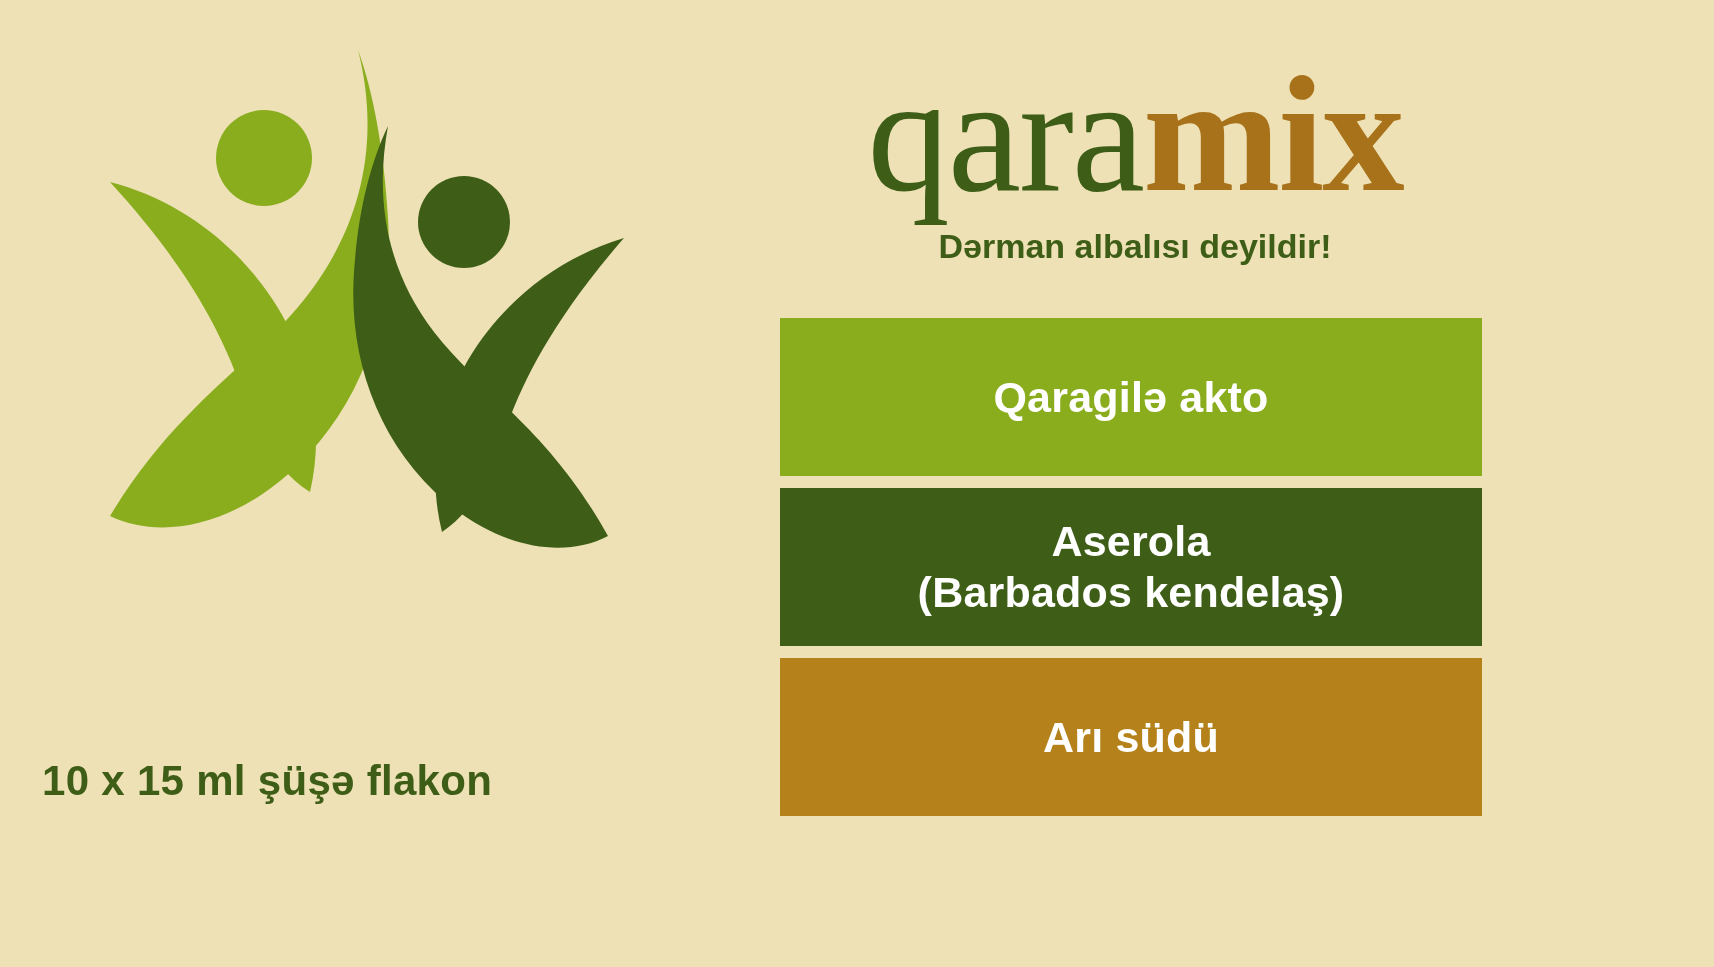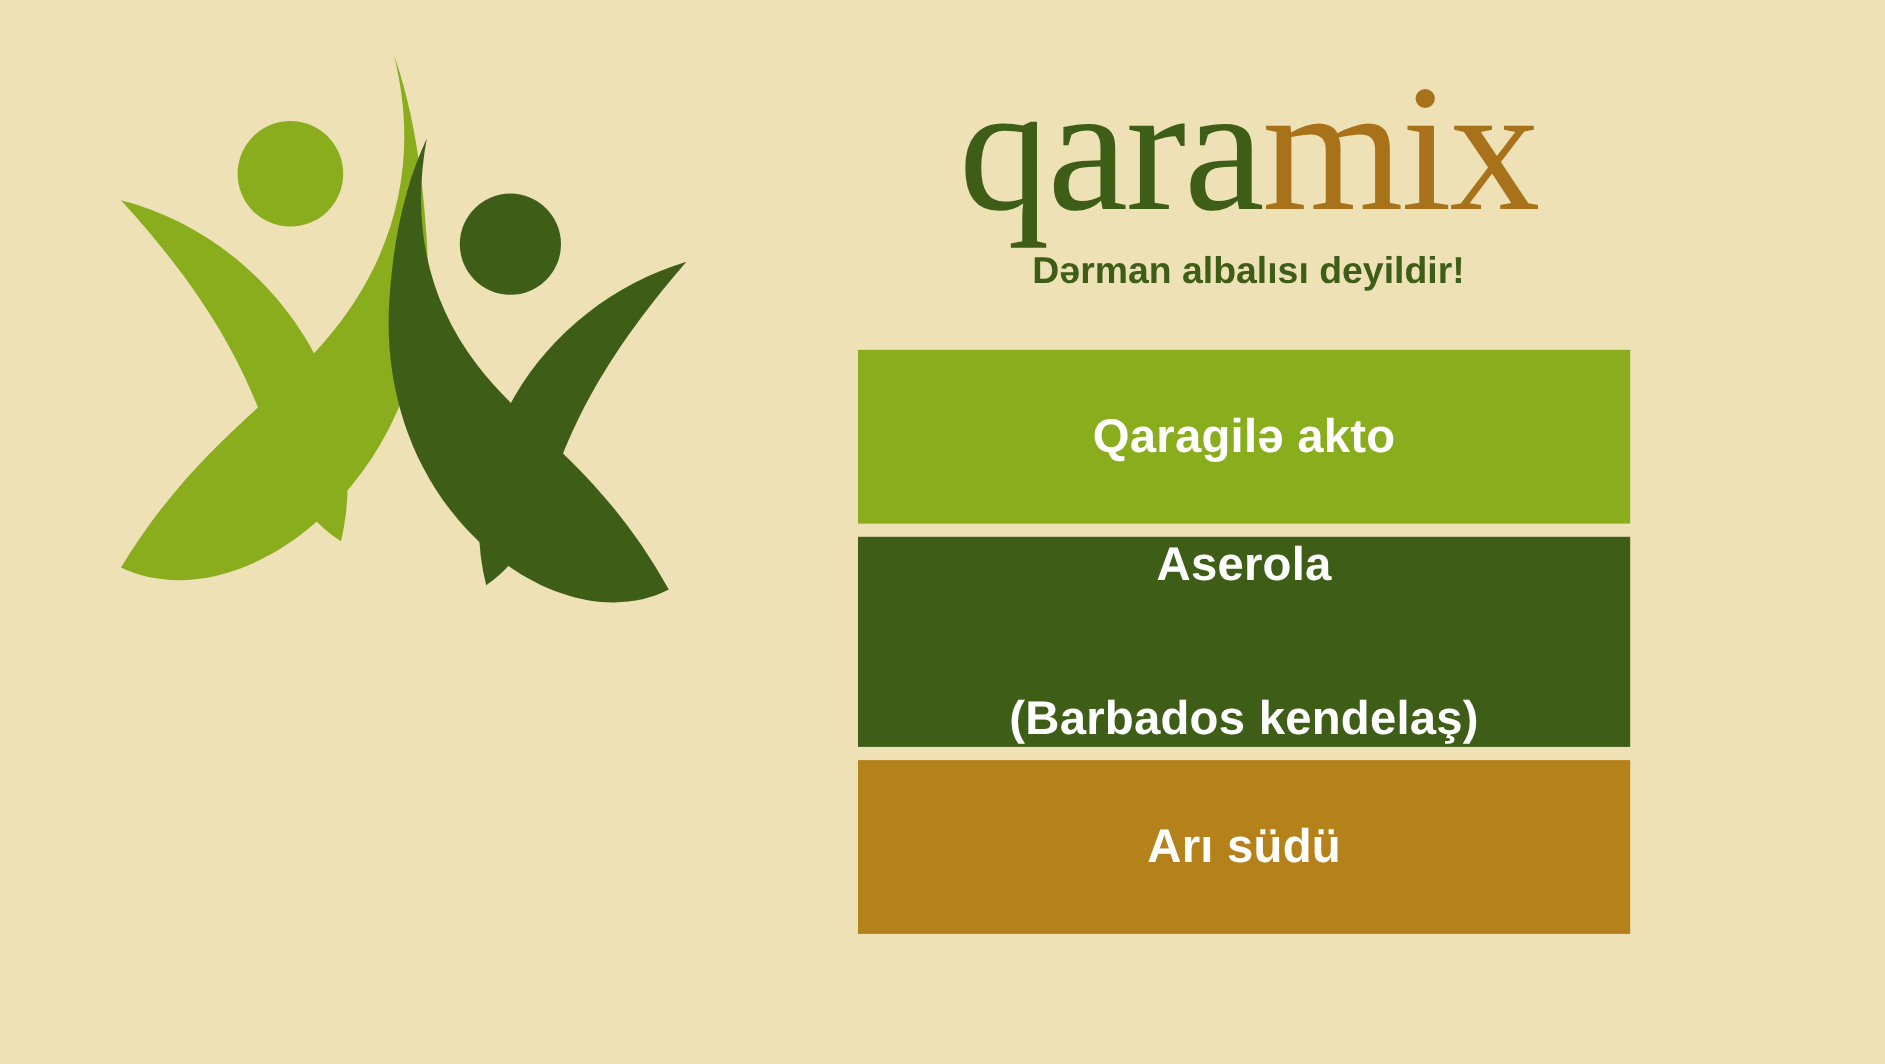--- a/index.html
+++ b/index.html
@@ -37,21 +37,21 @@
     font-family: "Liberation Serif", serif;
     font-size: 165px;
     line-height: 1.0;
     letter-spacing: -2px;
     text-align: center;
     white-space: nowrap;
     margin: 0;
     padding: 0;
   }
   .wordmark .part-one { color: #3e5e17; }
-  .wordmark .part-two { color: #a8721a; }
+  .wordmark .part-two { color: #a8721a; font-weight: bold; }
 
   .tagline {
     margin: 10px 0 0 0;
     text-align: center;
     font-size: 34px;
     font-weight: bold;
     letter-spacing: 0px;
     color: #3e5e17;
     white-space: nowrap;
   }
@@ -72,21 +72,21 @@
     letter-spacing: 0.2px;
     display: flex;
     flex-direction: column;
     align-items: center;
     justify-content: center;
     margin-bottom: 12px;
   }
   .band .band-line { display: block; line-height: 1.18; white-space: nowrap; }
 
   .band-1 { background: #8aad1e; height: 158px; font-size: 43px; }
-  .band-2 { background: #3e5e17; height: 191px; font-size: 43px; justify-content: space-between; }
+  .band-2 { background: #3e5e17; height: 158px; font-size: 43px; }
   .band-3 { background: #b5811a; height: 158px; font-size: 43px; margin-bottom: 0; }
 
   
   .volume-caption {
     position: absolute;
     left: 42px;
     top: 757px;
     font-size: 42px;
     font-weight: bold;
     color: #3e5e17;
@@ -131,14 +131,15 @@
       <span class="band-line">Aserola</span>
       <span class="band-line">(Barbados kendelaş)</span>
     </div>
 
     <div class="band band-3">
       <span class="band-line">Arı südü</span>
     </div>
 
   </div>
 
+  <div class="volume-caption">10 x 15 ml şüşə flakon</div>
 
 </div>
 
 </body></html>

